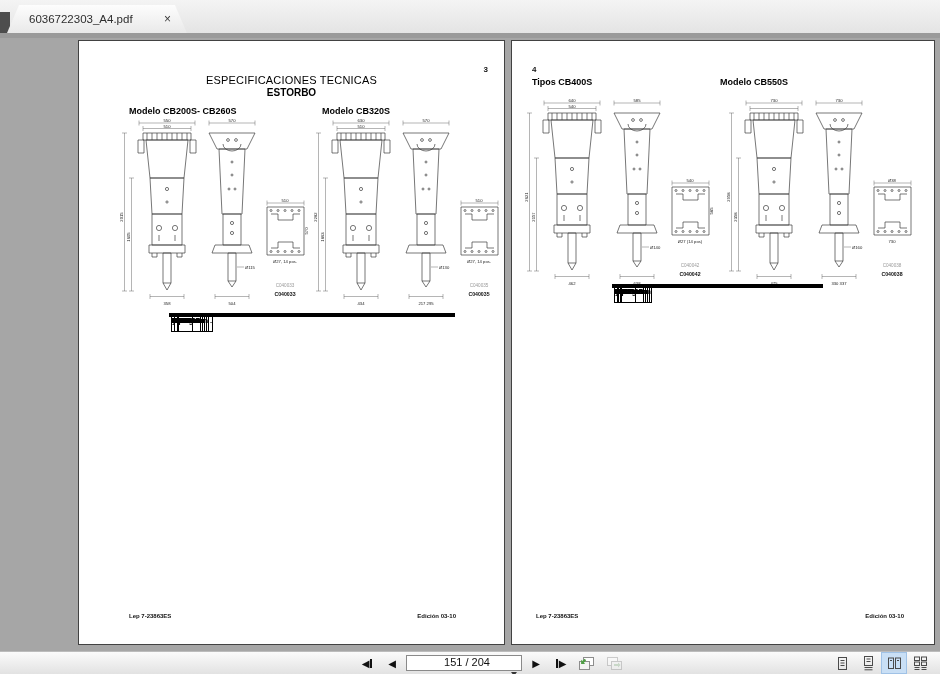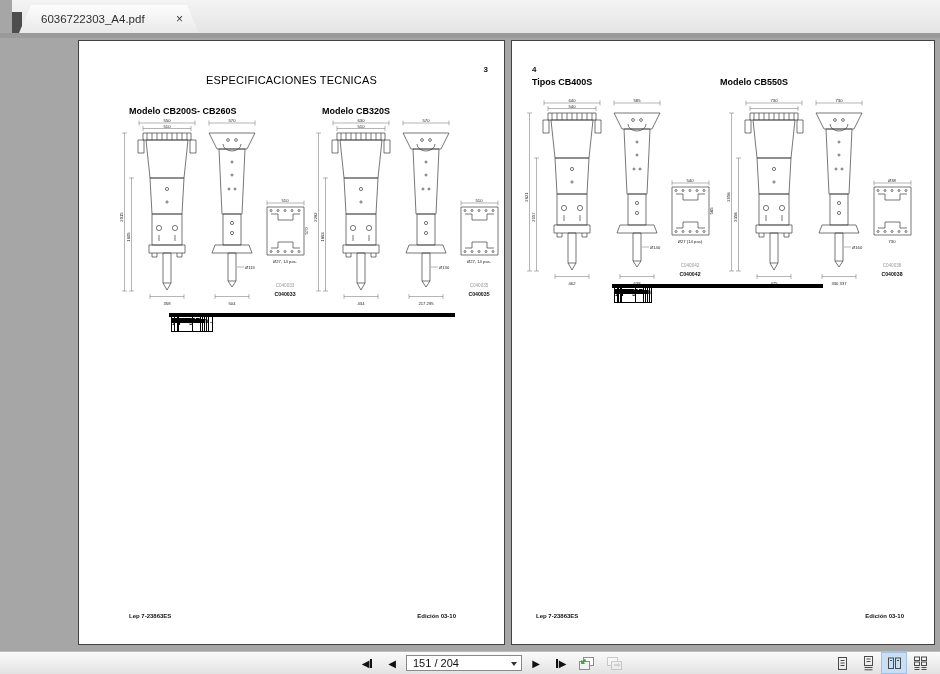--- a/index.html
+++ b/index.html
@@ -2,21 +2,21 @@
 <html><head>
 <meta charset="utf-8">
 <style>
   html,body{margin:0;padding:0;}
   body{
     width:940px;height:674px;position:relative;overflow:hidden;
     background:#a6a6a6;font-family:"Liberation Sans",sans-serif;
     -webkit-font-smoothing:antialiased;
   }
   
-  .tabbar{position:absolute;top:0;left:12px;right:0;height:33px;
+  .tabbar{position:absolute;top:0;left:0;right:0;height:33px;
     background:linear-gradient(#f4f4f4,#e4e4e4);}
   .dark-corner{position:absolute;left:0;top:12px;width:10px;height:26px;background:#4d4d4d;}
   .tab{position:absolute;left:7px;top:5px;width:180px;height:28px;
     background:linear-gradient(#fdfdfd,#e9e9e9);
     clip-path:polygon(12px 0,calc(100% - 12px) 0,100% 100%,0 100%);
     display:flex;align-items:center;box-sizing:border-box;padding:0 16px 0 22px;
     filter:drop-shadow(0 0 1px #9a9a9a);cursor:default;}
   .tab-title{font-size:11.5px;color:#2e2e2e;flex:1;white-space:nowrap;overflow:hidden;}
   .tab-close{font-size:12px;color:#3c3c3c;margin-left:6px;line-height:1;}
   .divider{position:absolute;top:33px;left:0;right:0;height:5px;background:#9a9a9a;border-bottom:1px solid #8c8c8c;}
@@ -44,21 +44,21 @@
     text-align:center;vertical-align:middle;height:15.2px;padding:0;overflow:hidden;white-space:nowrap;}
   
   .toolbar{position:absolute;bottom:0;left:0;right:0;height:22px;
     background:linear-gradient(#fbfbfb,#e2e2e2);border-top:1px solid #bcbcbc;}
   .navgroup{position:absolute;left:356px;top:0;height:22px;display:flex;align-items:center;gap:3px;}
   .tbtn{width:22px;height:18px;border:none;background:transparent;display:flex;align-items:center;
     justify-content:center;font-size:10px;color:#111;padding:0;gap:1px;cursor:default;
     font-family:"Liberation Sans",sans-serif;}
   .bar{width:2px;height:9px;background:#111;display:inline-block;}
   .pagebox{width:116px;height:16px;background:#fff;border:1px solid #8a8a8a;display:flex;
-    align-items:center;font-size:11px;color:#111;padding-left:6px;box-sizing:border-box;}
+    align-items:center;font-size:11px;color:#111;padding-left:6px;box-sizing:border-box;flex-direction:column;}
   .caret{margin-left:auto;width:14px;height:100%;display:flex;align-items:center;justify-content:center;}
   .caret i{width:0;height:0;border:3px solid transparent;border-top:4px solid #333;margin-top:4px;}
   .vbtn{width:24px;height:18px;border:none;background:transparent;display:flex;align-items:center;justify-content:center;padding:0;}
   .vbtn.disabled{opacity:.45;}
   .logroup{position:absolute;right:8px;top:1px;height:20px;display:flex;gap:2px;}
   .lobtn{width:24px;height:20px;border:none;background:transparent;display:flex;align-items:center;justify-content:center;padding:0;}
   .lobtn.selected{background:#c9dff5;outline:1px solid #a0c2e6;}
   .lico{stroke:#4a4a4a;fill:none;stroke-width:1;}
 </style>
 </head>
@@ -71,20 +71,21 @@
     <span class="tab-close">×</span>
   </div>
 </div>
 <div class="divider"></div>
 
 <div class="viewer">
 
   <div class="page" id="page1">
     <span class="pg-num" style="right:16px;top:24px;">3</span>
     <div class="doc-title" style="top:33px;">ESPECIFICACIONES TECNICAS</div>
+    <div class="doc-sub" style="top:46px;">ESTORBO</div>
     <span class="model-label" style="left:50px;top:65px;">Modelo CB200S- CB260S</span>
     <span class="model-label" style="left:243px;top:65px;text-align:center;">Modelo CB320S</span>
 
     <svg class="diagram" style="left:38px;top:76px;" width="192" height="198" viewBox="0 0 192 198">
       <text class="dt" x="50" y="5" text-anchor="middle">550</text>
       <path class="dim" d="M22,3.5 v5 M22,6 h56 M78,3.5 v5"></path>
       <text class="dt" x="50" y="10.5" text-anchor="middle">510</text>
       <path class="dim" d="M26,9 v5 M26,11.5 h48 M74,9 v5"></path>
       <path class="dim" d="M5,16 h5 M7.5,16 v158 M5,174 h5"></path>
       <text class="dt" transform="translate(6,100) rotate(-90)" text-anchor="middle">2015</text>

